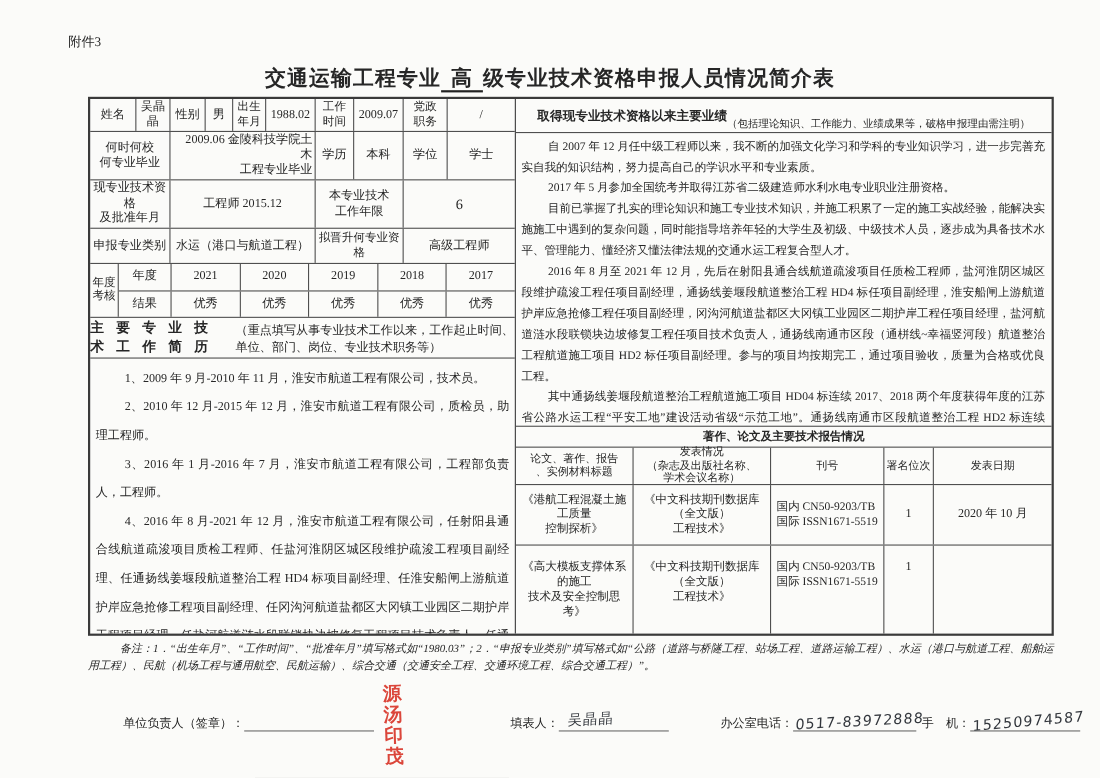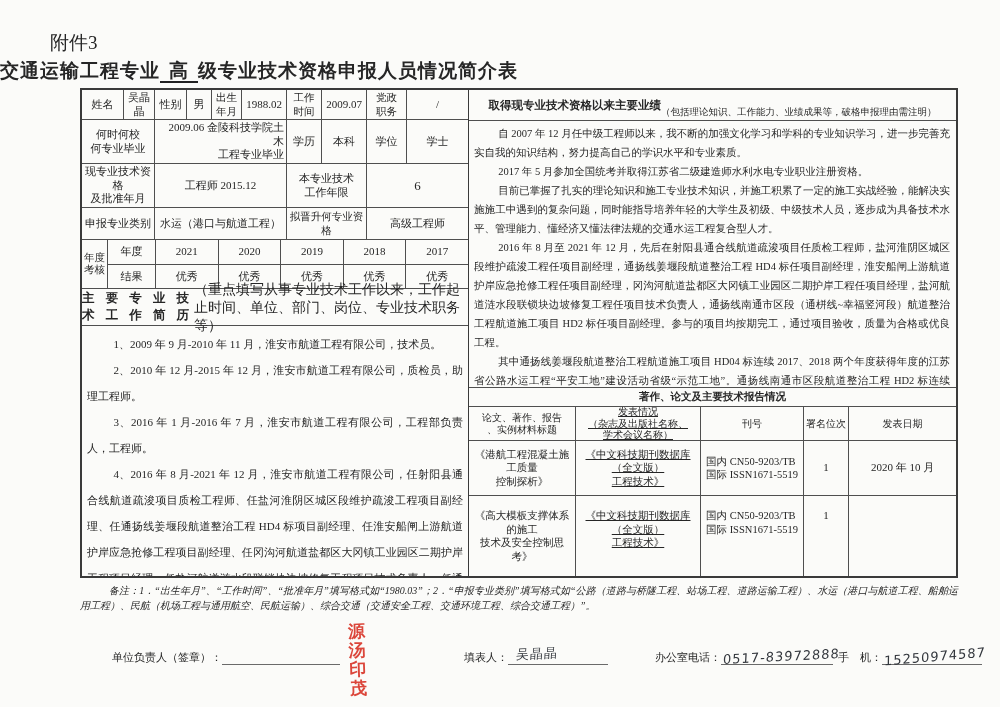--- a/index.html
+++ b/index.html
@@ -1,37 +1,37 @@
 <!DOCTYPE html>
 <html><head>
 <meta charset="utf-8">
 <style>
   html,body{margin:0;padding:0;background:#e8e8e6;}
   .sheet{position:relative;width:1000px;height:707px;background:#fbfbf9;
     font-family:"Liberation Serif","DejaVu Serif",serif;color:#262626;overflow:hidden;}
-  .attach{position:absolute;left:50px;top:30px;font-size:19px;}
-  .title{position:absolute;left:0;top:58px;width:1000px;
+  .attach{position:absolute;left:62px;top:30px;font-size:12px;}
+  .title{position:absolute;left:0;top:58px;width:1000px;text-align:center;
     font-size:19px;font-weight:bold;letter-spacing:1px;}
   .title .grade{border-bottom:2px solid #222;padding:0 9px;}
   .main{position:absolute;left:80px;top:88px;width:878px;height:490px;
     border:2px solid #3a3a3a;display:flex;box-sizing:border-box;}
   .left{width:387px;border-right:1.5px solid #3a3a3a;display:flex;flex-direction:column;box-sizing:border-box;}
   .right{flex:1;display:flex;flex-direction:column;}
   .r{display:flex;border-bottom:1px solid #4f4f4f;box-sizing:border-box;flex-shrink:0;}
   .c{border-right:1px solid #4f4f4f;display:flex;align-items:center;justify-content:center;
      text-align:center;box-sizing:border-box;padding:1px 2px;font-size:11px;line-height:13.5px;}
   .c.last{border-right:none;}
   .pre{white-space:pre-line;}
   .small{font-size:10.5px;}
   .leftal{justify-content:flex-start;text-align:right;padding-left:6px;}
   
   .h30{height:30px;} .h44{height:44px;} .h32{height:32px;}
   .histhead{height:36px;flex-direction:row;align-items:center;justify-content:center;border-bottom:1px solid #4f4f4f;display:flex;}
   .histhead .t{font-size:12.5px;font-weight:bold;letter-spacing:4px;}
-  .histhead .s{font-size:14px;margin-top:2px;}
+  .histhead .s{font-size:11px;margin-top:2px;}
   .histbody{flex:1;padding:5px 5px;overflow:hidden;}
   .histbody p{margin:0;font-size:11px;line-height:26px;text-indent:2.4em;text-align:justify;}
   
   .annual{display:flex;height:48px;border-bottom:1px solid #4f4f4f;}
   .annual .vlabel{width:25px;border-right:1px solid #4f4f4f;display:flex;align-items:center;justify-content:center;font-size:10.5px;line-height:12px;}
   .annual .grid{flex:1;display:flex;flex-direction:column;}
   .annual .grid .r{flex:1;border-bottom:1px solid #4f4f4f;}
   .annual .grid .r:last-child{border-bottom:none;}
   .annual .ylab{width:48px;}
   .annual .yc{flex:1;}
@@ -41,21 +41,21 @@
   .achhead .s{font-size:9.5px;margin-top:15px;}
   .achbody{height:267px;padding:3px 6px 0 5px;overflow:hidden;flex-shrink:0;border-bottom:1px solid #4f4f4f;box-sizing:border-box;}
   .achbody p{margin:0;font-size:10.5px;line-height:19px;text-indent:2.3em;text-align:justify;}
   .pubtitle{height:18px;display:flex;align-items:center;justify-content:center;
     font-size:10.5px;font-weight:bold;border-bottom:1px solid #4f4f4f;flex-shrink:0;}
   .pubhead{height:34px;}
   .pubhead .c{font-size:10px;line-height:11.5px;}
   .pubrow1{height:55px;}
   .pubrow2{flex:1;border-bottom:none;}
   .pubrow2 .c{align-items:flex-start;padding-top:13px;}
-  .w1{width:107px;} .w2{width:125px;text-decoration:underline;} .w3{width:103px;} .w4{width:45px;}
+  .w1{width:107px;} .w2{width:125px;} .w3{width:103px;} .w4{width:45px;}
   .issue{justify-content:flex-start;text-align:left;padding-left:5px;font-size:10.5px;}
   
   .notes{position:absolute;left:80px;top:583px;width:878px;font-size:10px;line-height:15px;
     font-style:italic;text-align:justify;text-indent:2.9em;}
   .footer{position:absolute;left:0;top:650px;width:1000px;font-size:11px;}
   .fitem{position:absolute;white-space:nowrap;}
   .uline{display:inline-block;border-bottom:1.3px solid #6a6a6a;height:13px;position:relative;vertical-align:bottom;}
   .hand{position:absolute;bottom:0px;left:8px;font-size:13px;color:#33373d;
     font-family:"DejaVu Sans",sans-serif;transform:rotate(-3deg) skewX(-6deg);letter-spacing:1px;}
   .stamp{position:absolute;left:237px;top:-28px;color:#d9372b;font-weight:bold;font-size:17px;

